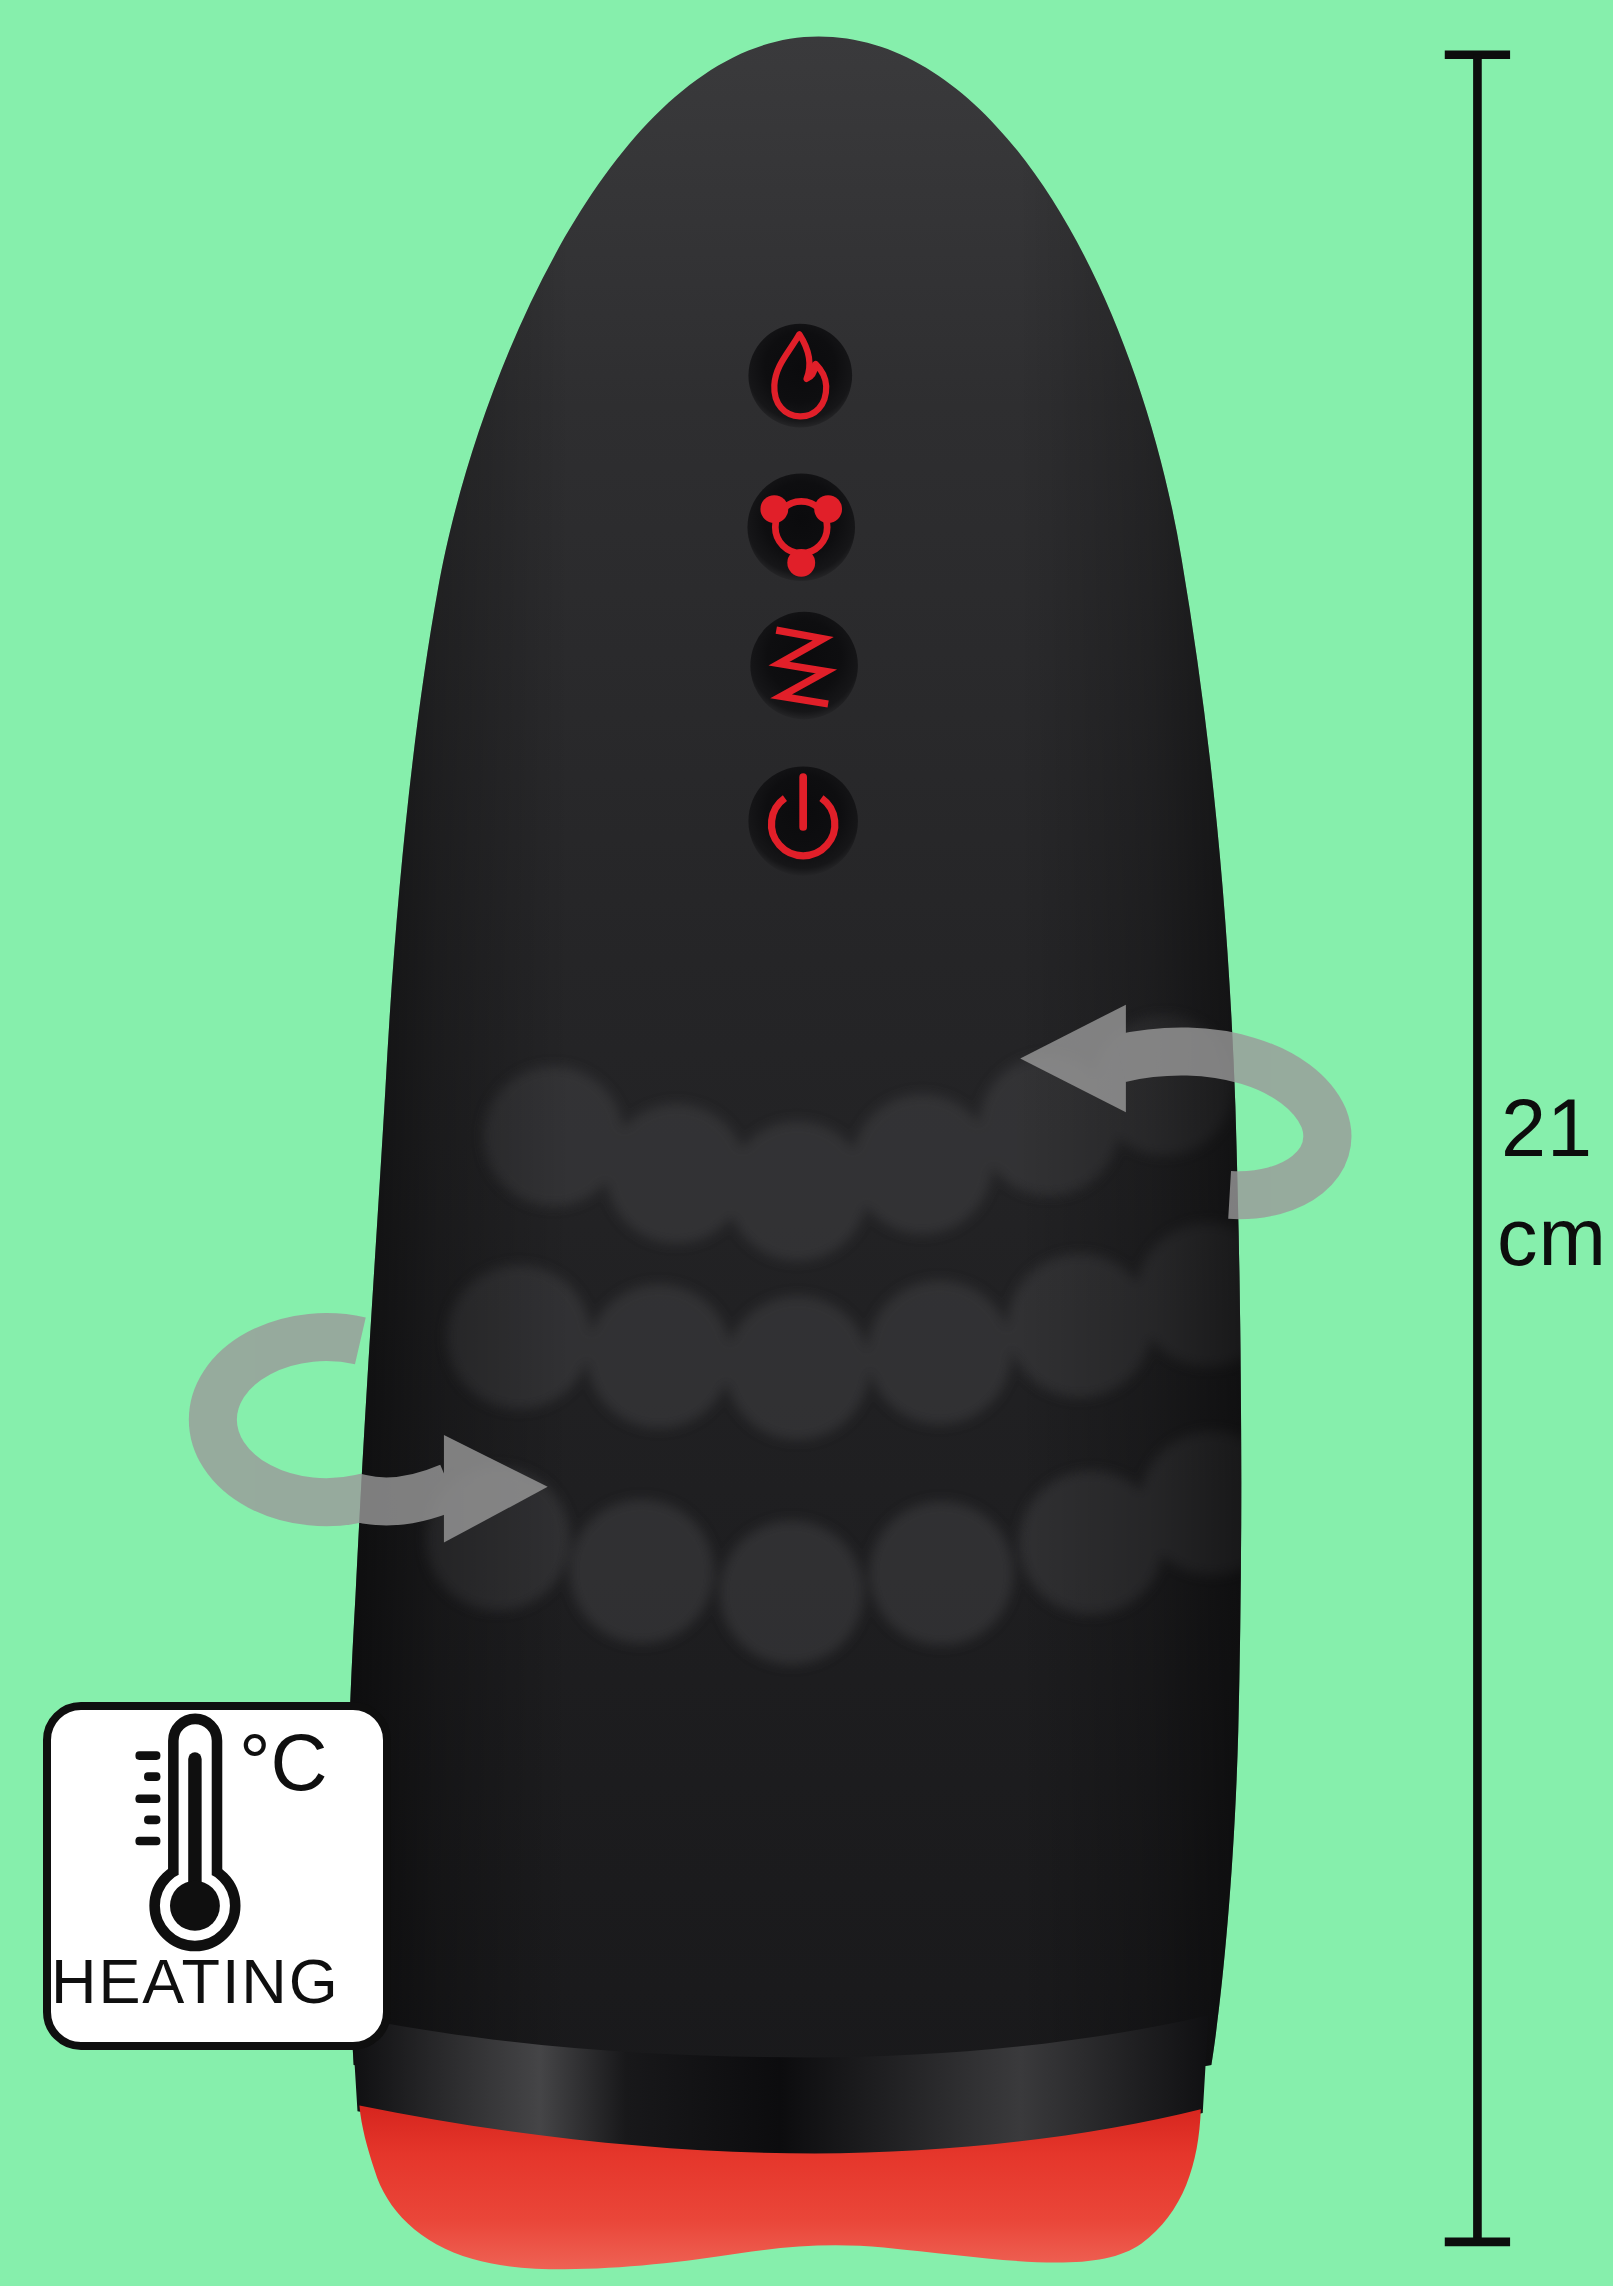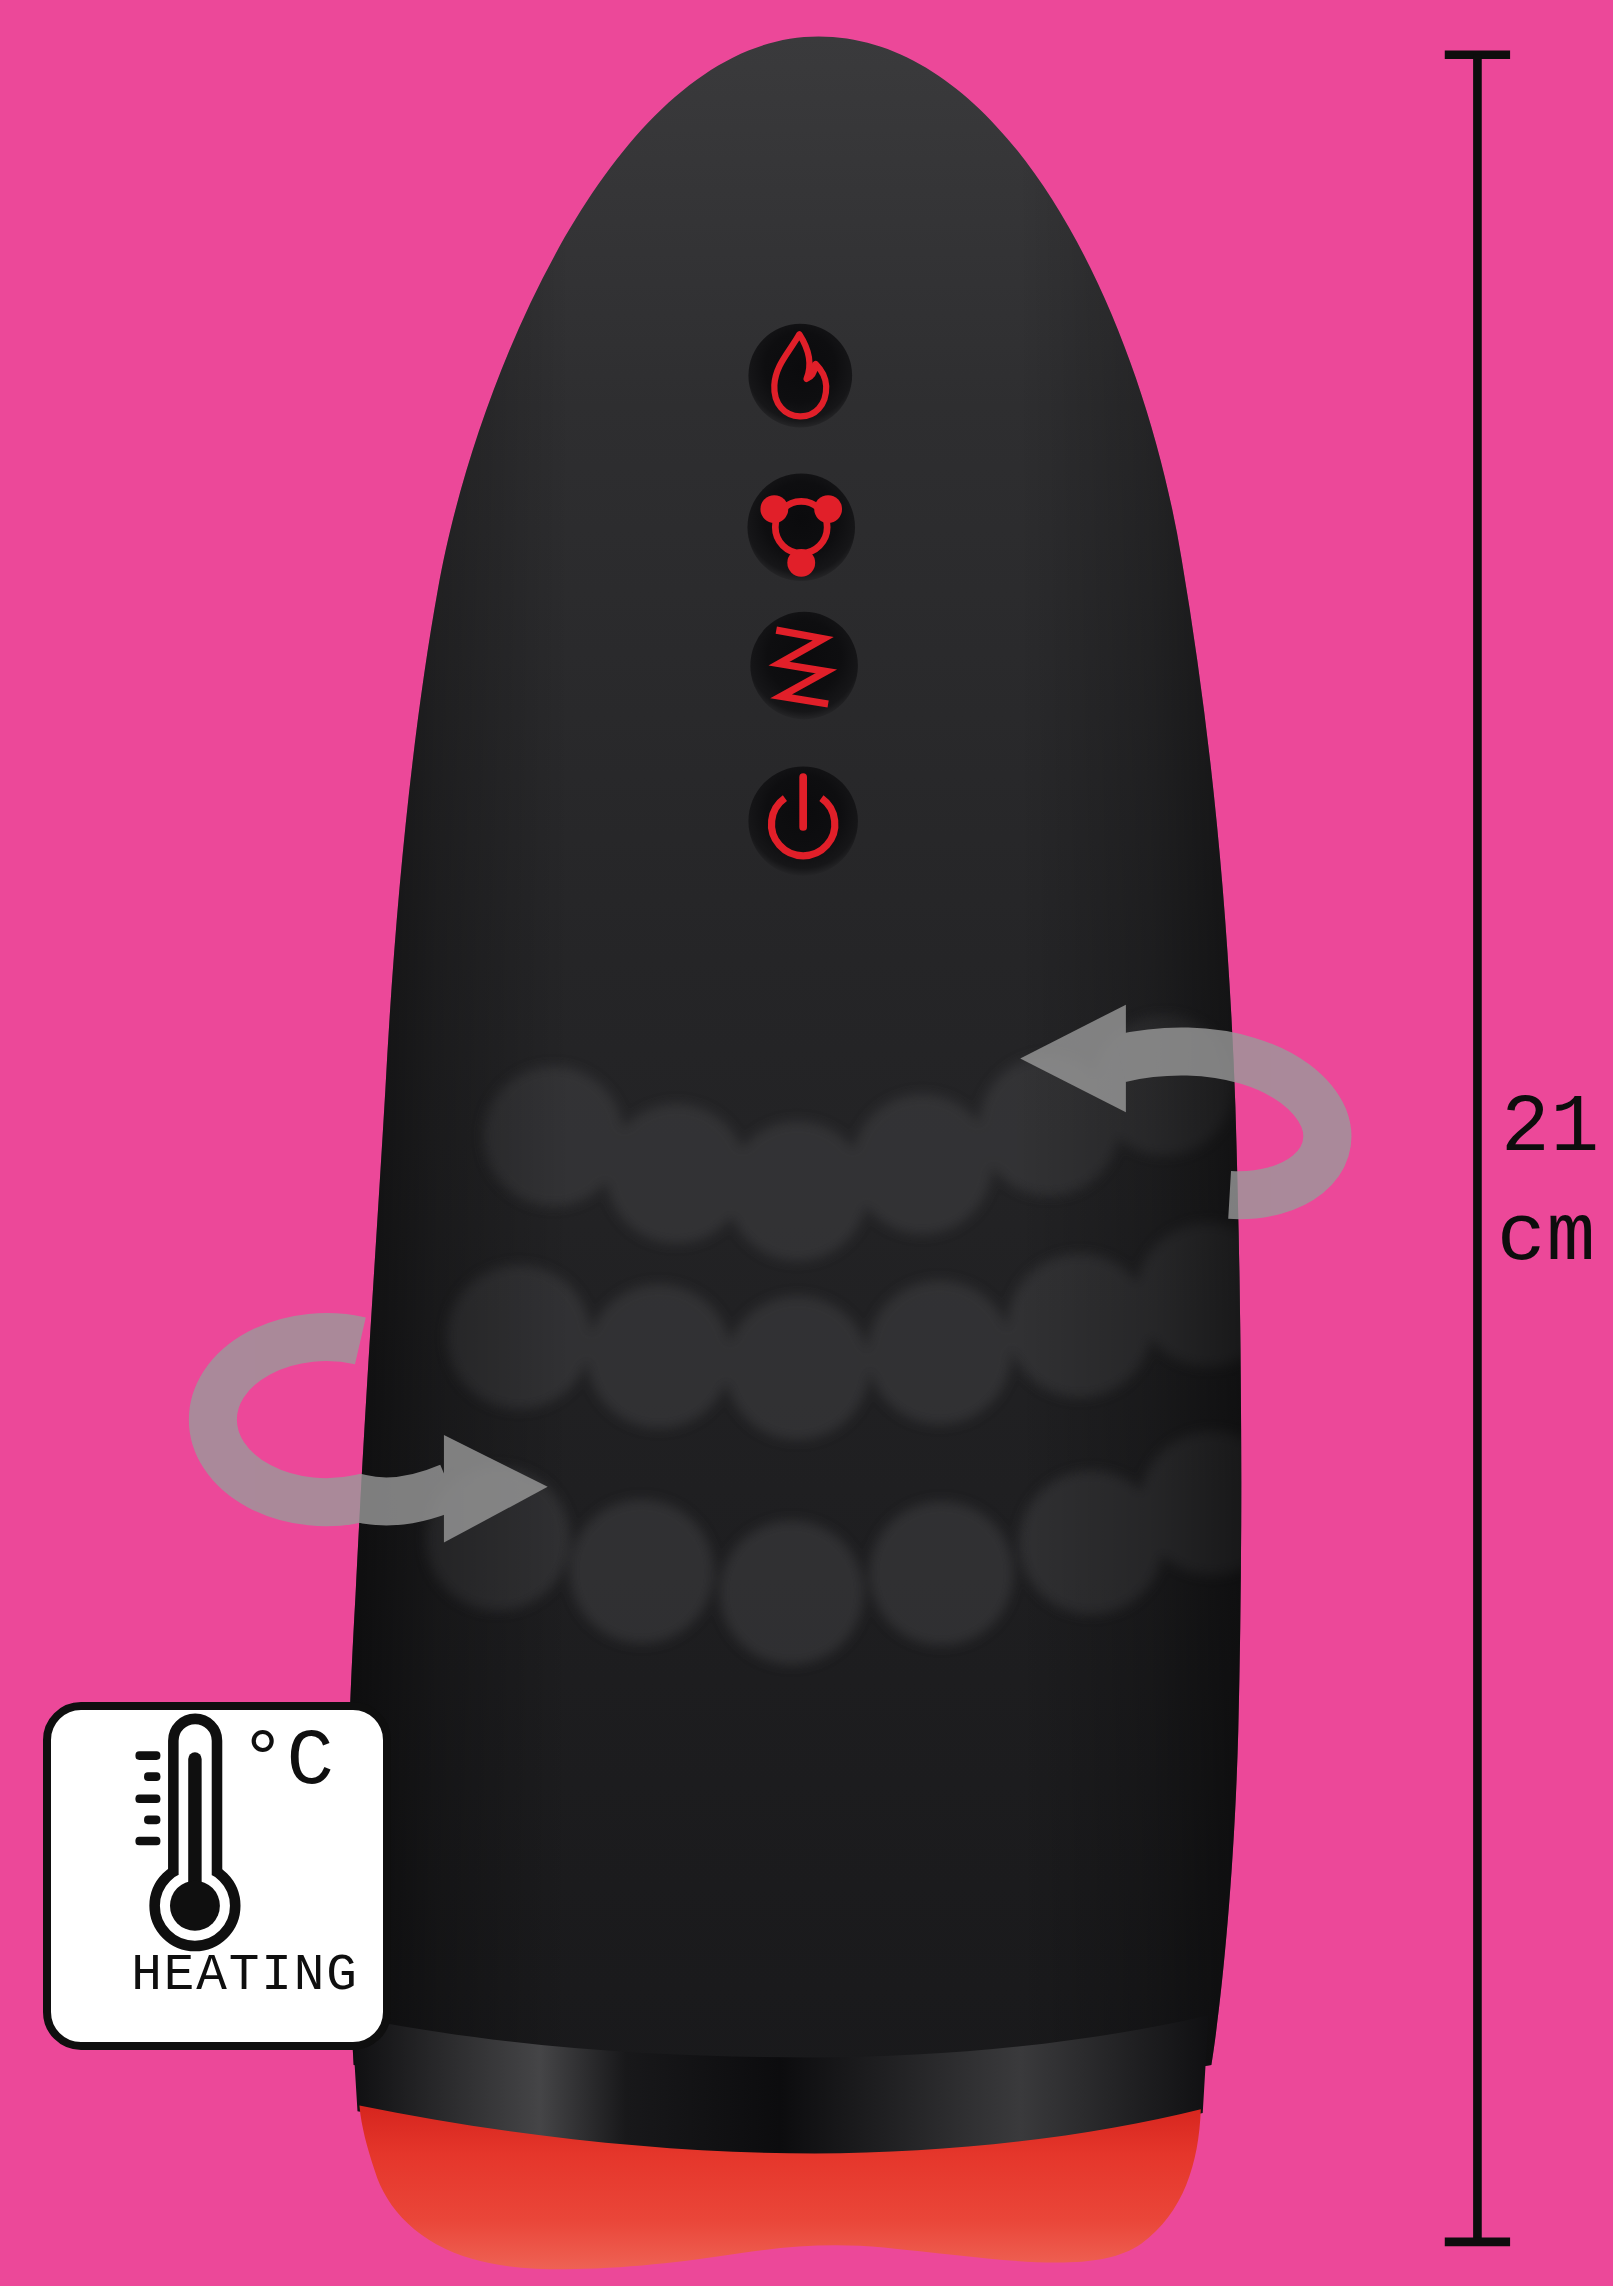--- a/index.html
+++ b/index.html
@@ -1,27 +1,27 @@
 <!DOCTYPE html>
 <html><head>
 <meta charset="utf-8">
 <style>
   html,body{margin:0;padding:0;background:#ffffff;}
-  #stage{position:relative;width:1614px;height:2286px;background:#ec4899;overflow:hidden;
-         font-family:Liberation Mono, monospace;}
+  #stage{position:relative;width:1614px;height:2286px;background:#86efac;overflow:hidden;
+         font-family:Liberation Sans, sans-serif;}
   #device-svg{position:absolute;left:0;top:0;width:1614px;height:2286px;}
   .dim-label{position:absolute;color:#0d0d0d;font-size:81px;line-height:1;letter-spacing:1px;}
   #dim-value{left:1501px;top:1088px;}
   #dim-unit{left:1497px;top:1197px;text-align:right;}
   #heating-badge{position:absolute;left:43px;top:1702px;width:332px;height:332px;
                  background:#ffffff;border:8.6px solid #0f0f0f;border-radius:38px;}
   #thermo-svg{position:absolute;left:0;top:0;width:332px;height:332px;}
   #degc-label{position:absolute;left:188px;top:13.4px;font-size:79px;color:#0f0f0f;line-height:1;}
-  #heating-label{position:absolute;left:0;top:240px;width:388px;text-align:center;
-                 font-size:51px;letter-spacing:1.9px;color:#0f0f0f;line-height:1;}
+  #heating-label{position:absolute;left:0;top:240px;width:388px;
+                 font-size:63px;letter-spacing:1.9px;color:#0f0f0f;line-height:1;}
 </style>
 </head>
 <body>
 
 <div id="stage">
 
   <svg id="device-svg" viewBox="0 0 1680 2380">
     <defs>
       <linearGradient id="bodyGrad" x1="0" y1="0" x2="0" y2="1">
         <stop offset="0" stop-color="#3a3a3c"></stop>

